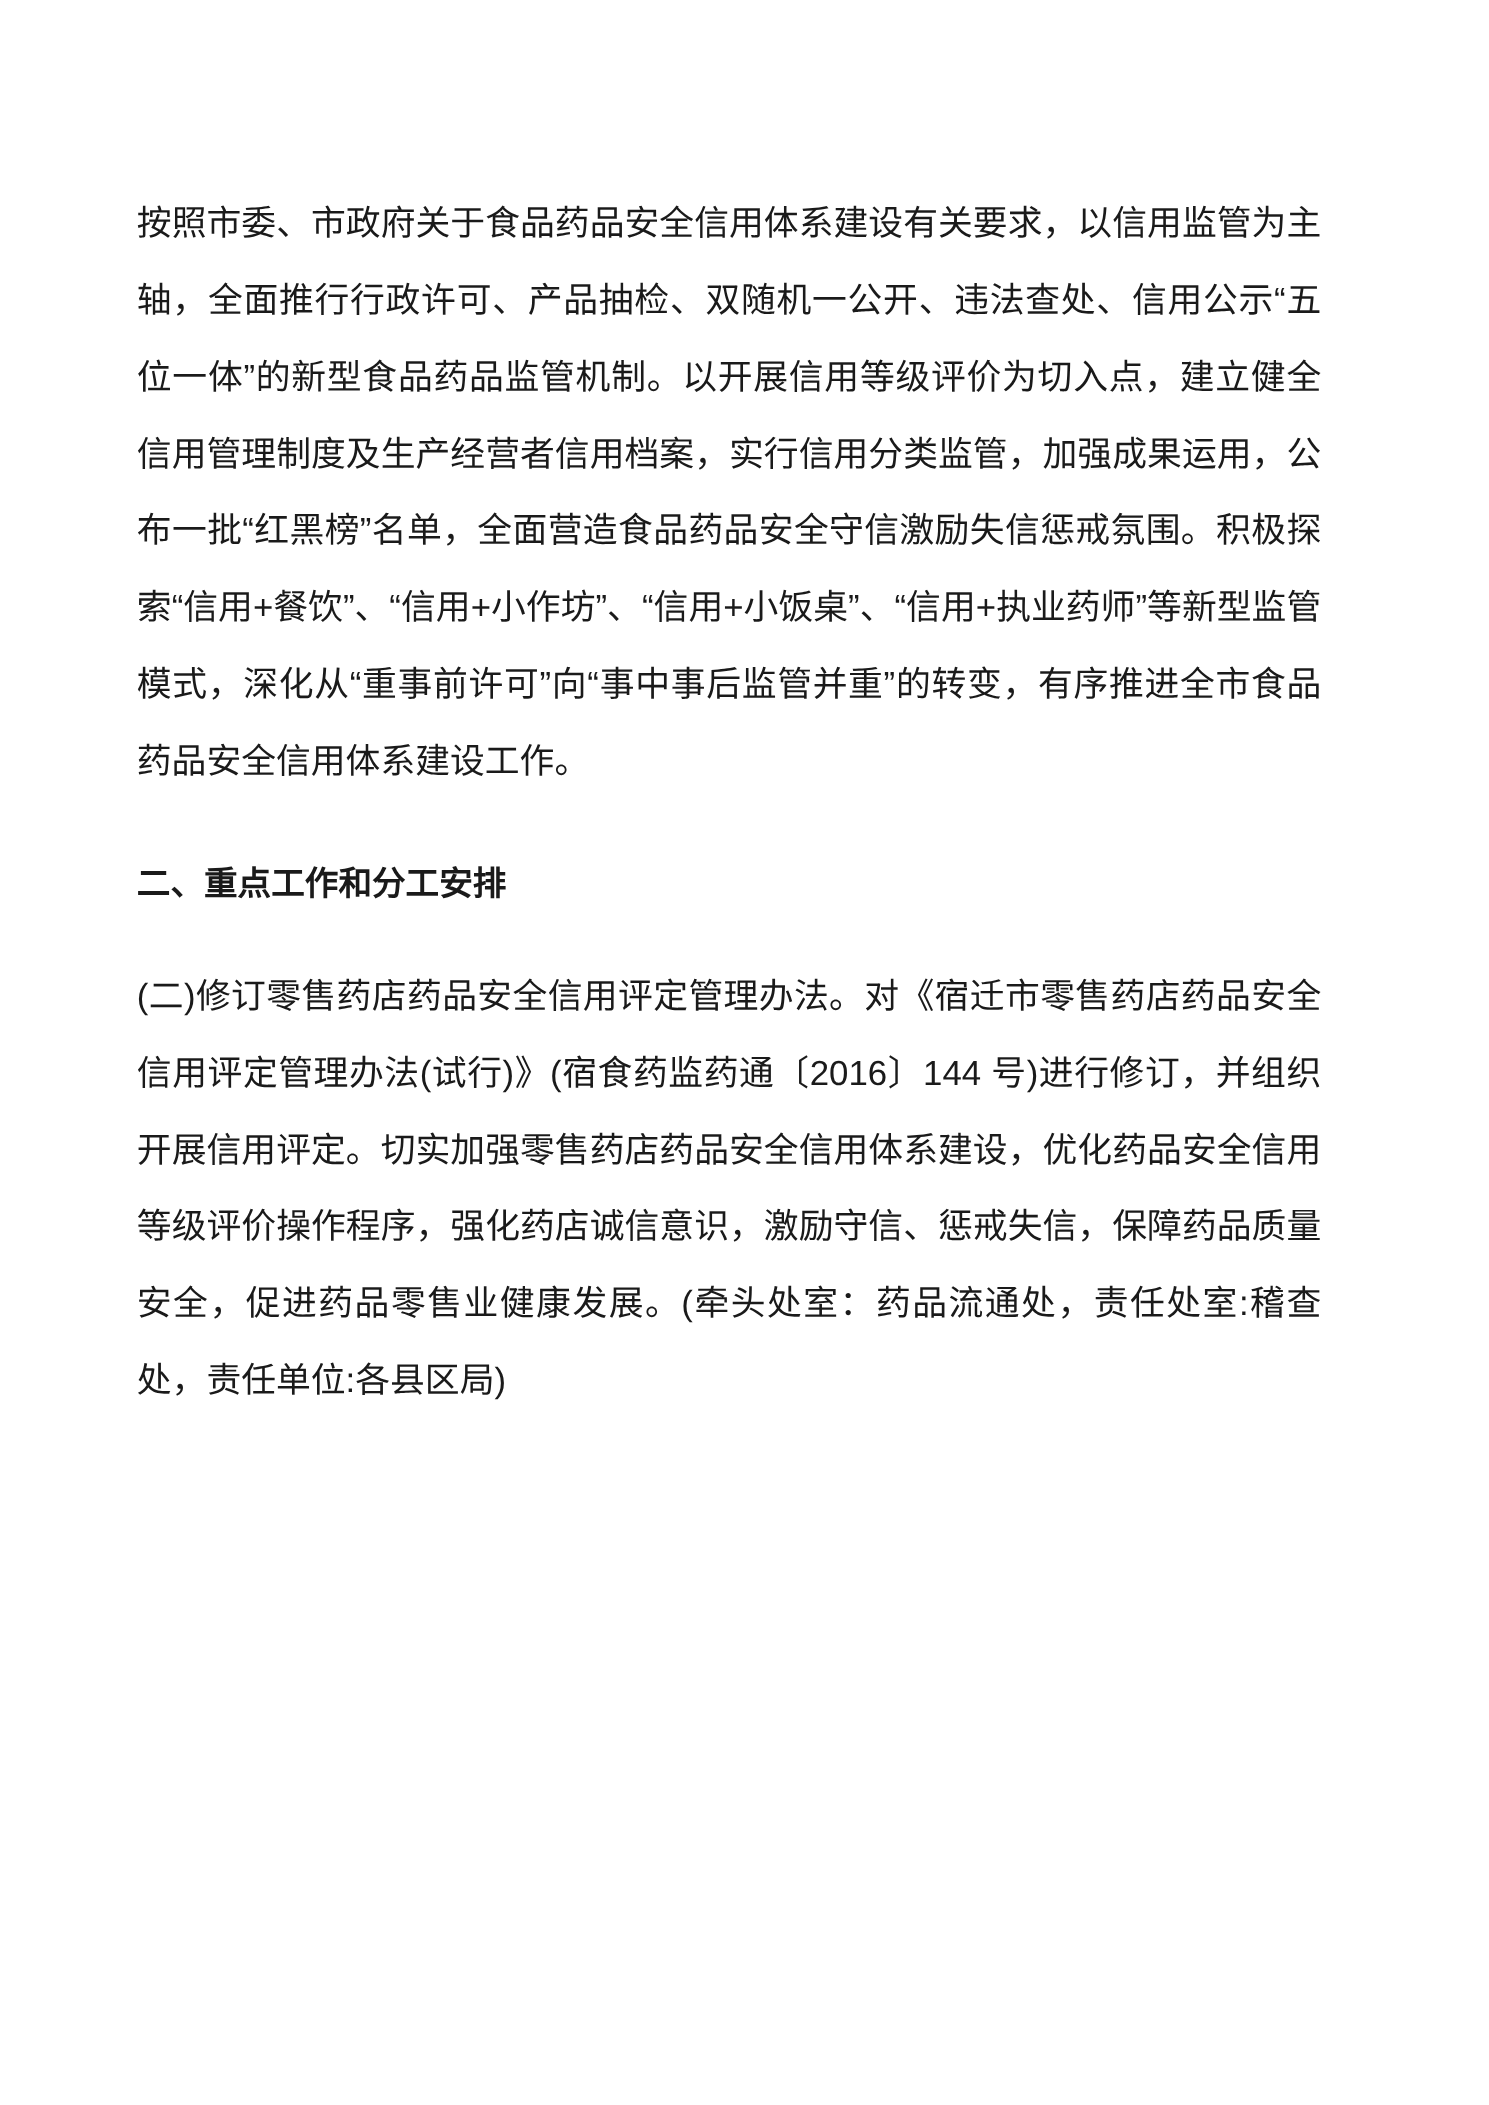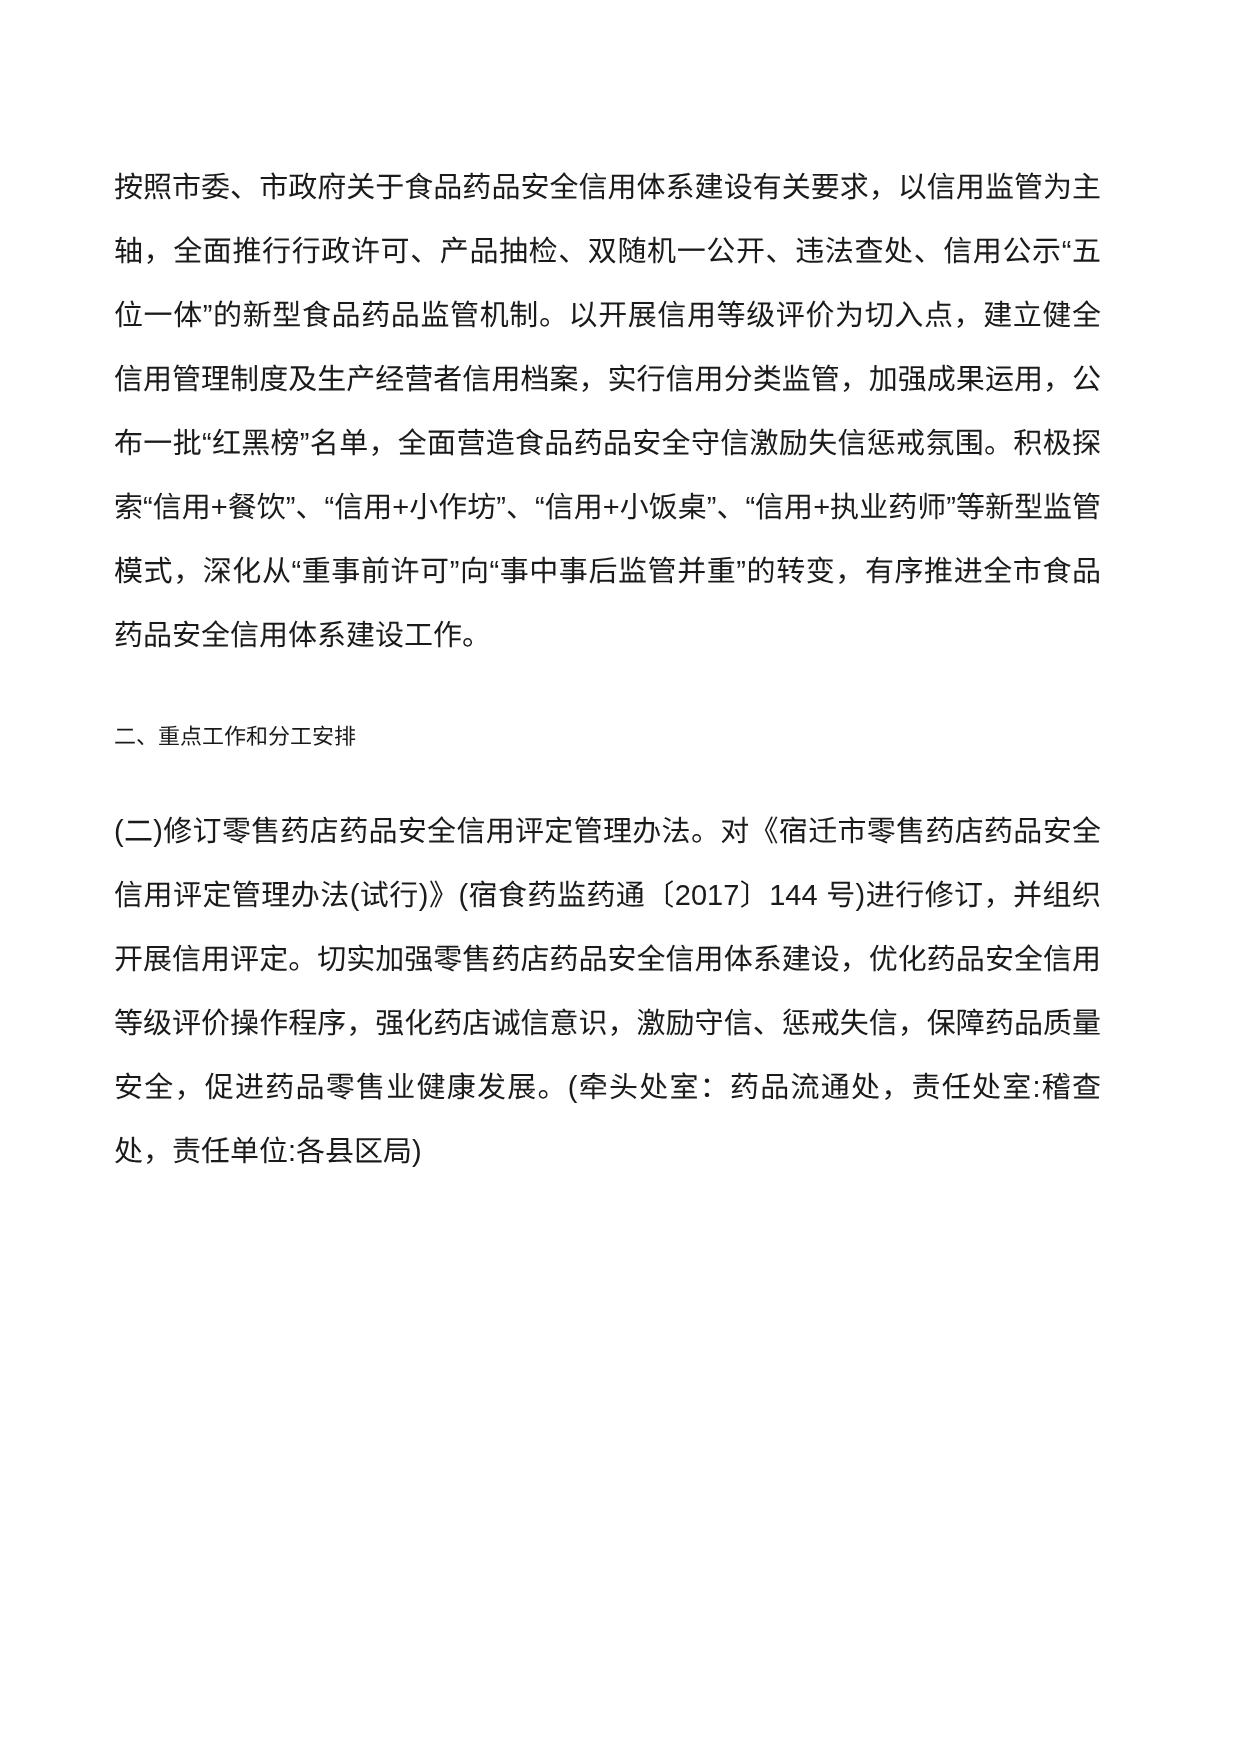--- a/index.html
+++ b/index.html
@@ -25,32 +25,32 @@
     margin: 0 0 34px 0;
     font-size: 29px;
     line-height: 64px;
     text-align: justify;
     text-justify: inter-ideograph;
     color: #1a1a1a;
     word-break: break-all;
   }
   .section-heading {
     margin: 38px 0 30px 0;
-    font-size: 22px;
+    font-size: 28px;
     line-height: 64px;
-    font-weight: normal;
+    font-weight: bold;
     color: #1a1a1a;
     text-align: left;
   }
 </style>
 </head>
 <body>
 
 <div class="page">
 
   <p class="body-paragraph">按照市委、市政府关于食品药品安全信用体系建设有关要求，以信用监管为主轴，全面推行行政许可、产品抽检、双随机一公开、违法查处、信用公示“五位一体”的新型食品药品监管机制。以开展信用等级评价为切入点，建立健全信用管理制度及生产经营者信用档案，实行信用分类监管，加强成果运用，公布一批“红黑榜”名单，全面营造食品药品安全守信激励失信惩戒氛围。积极探索“信用+餐饮”、“信用+小作坊”、“信用+小饭桌”、“信用+执业药师”等新型监管模式，深化从“重事前许可”向“事中事后监管并重”的转变，有序推进全市食品药品安全信用体系建设工作。</p>
 
   <h2 class="section-heading">二、重点工作和分工安排</h2>
 
 
-  <p class="body-paragraph">(二)修订零售药店药品安全信用评定管理办法。对《宿迁市零售药店药品安全信用评定管理办法(试行)》(宿食药监药通〔2017〕144 号)进行修订，并组织开展信用评定。切实加强零售药店药品安全信用体系建设，优化药品安全信用等级评价操作程序，强化药店诚信意识，激励守信、惩戒失信，保障药品质量安全，促进药品零售业健康发展。(牵头处室：药品流通处，责任处室:稽查处，责任单位:各县区局)</p>
+  <p class="body-paragraph">(二)修订零售药店药品安全信用评定管理办法。对《宿迁市零售药店药品安全信用评定管理办法(试行)》(宿食药监药通〔2016〕144 号)进行修订，并组织开展信用评定。切实加强零售药店药品安全信用体系建设，优化药品安全信用等级评价操作程序，强化药店诚信意识，激励守信、惩戒失信，保障药品质量安全，促进药品零售业健康发展。(牵头处室：药品流通处，责任处室:稽查处，责任单位:各县区局)</p>
 
 </div>
 
 </body></html>

